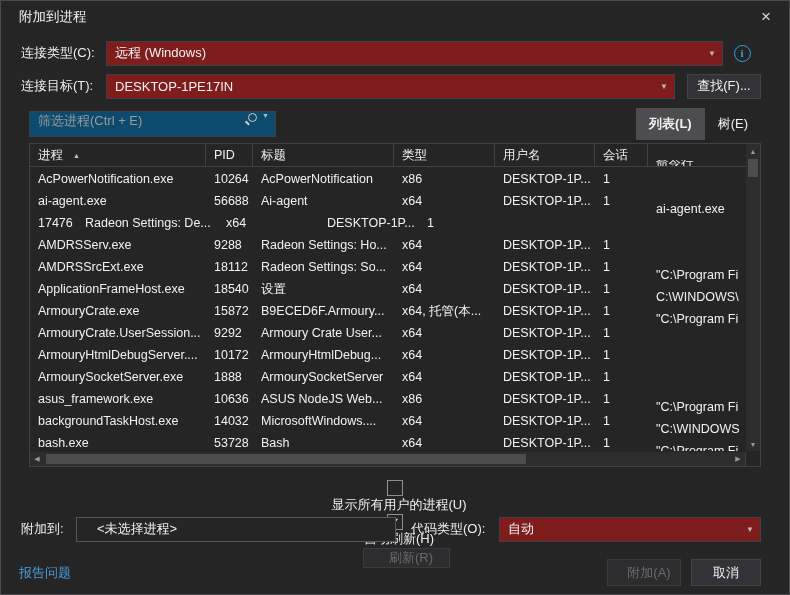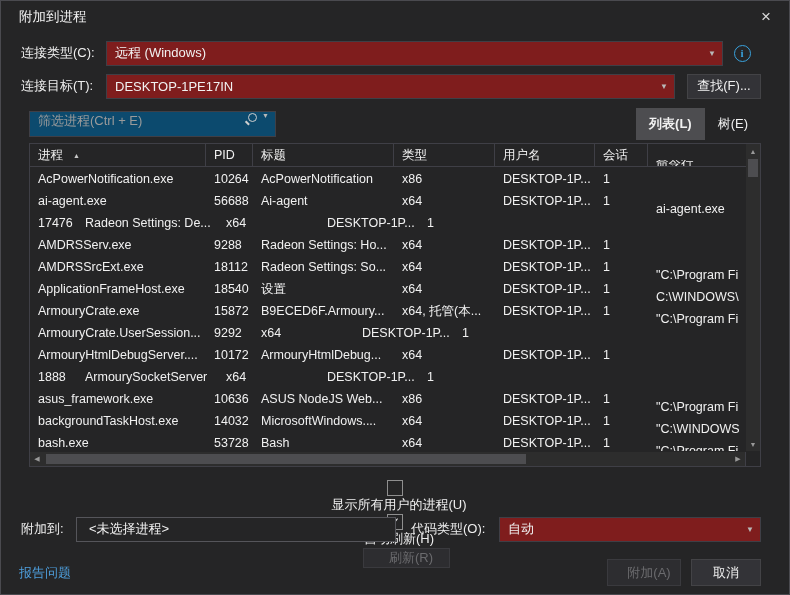--- a/index.html
+++ b/index.html
@@ -71,21 +71,21 @@
   
   .check-row { margin:13px 28px 0 36px; height:26px;flex-direction:column; }
   .checkbox { width:16px; height:16px; border:1px solid #8f8f8f; background:#252526; margin-right:8px; display:flex; align-items:center; justify-content:center; color:#f1f1f1; font-size:12px; flex:0 0 auto; }
   .checkbox .mark { display:none; }
   .checkbox.checked .mark { display:block; }
   .check-spacer { flex:1; }
   .refresh-btn { width:87px; margin-left:14px; }
 
   .attach-row { margin:10px 28px 0 20px; height:26px; }
   .attach-row .attach-lbl { width:55px; flex:0 0 auto; }
-  .attach-box { width:320px; height:25px; background:#252526; border:1px solid #55555a; display:flex; align-items:center; padding:0 12px; flex:0 0 auto; }
+  .attach-box { width:320px; height:25px; background:#252526; border:1px solid #55555a; display:flex; align-items:center; padding:0 20px; flex:0 0 auto; }
   .codetype-lbl { margin-left:15px; width:88px; flex:0 0 auto; }
   .code-combo { flex:1; }
 
   .bottom-row { margin:17px 28px 0 18px; height:27px; }
   .link { color:#4e9fdd; cursor:pointer; }
   .bottom-spacer { flex:1; }
   .attach-btn { width:74px; height:27px; }
   .cancel-btn { width:70px; height:27px; margin-left:10px; }
 </style>
 </head>
@@ -202,35 +202,37 @@
           <div class="cell col-pid">15872</div>
           <div class="cell col-title">B9ECED6F.Armoury...</div>
           <div class="cell col-type">x64, 托管(本...</div>
           <div class="cell col-user">DESKTOP-1P...</div>
           <div class="cell col-session">1</div>
           <div class="cell col-cmd">"C:\Program Fi</div>
         </div>
         <div class="trow">
           <div class="cell col-process">ArmouryCrate.UserSession...</div>
           <div class="cell col-pid">9292</div>
+          <div class="cell col-title">Armoury Crate User...</div>
           <div class="cell col-type">x64</div>
           <div class="cell col-user">DESKTOP-1P...</div>
           <div class="cell col-session">1</div>
           <div class="cell col-cmd"></div>
         </div>
         <div class="trow">
           <div class="cell col-process">ArmouryHtmlDebugServer....</div>
           <div class="cell col-pid">10172</div>
           <div class="cell col-title">ArmouryHtmlDebug...</div>
           <div class="cell col-type">x64</div>
           <div class="cell col-user">DESKTOP-1P...</div>
           <div class="cell col-session">1</div>
           <div class="cell col-cmd"></div>
         </div>
         <div class="trow">
+          <div class="cell col-process">ArmourySocketServer.exe</div>
           <div class="cell col-pid">1888</div>
           <div class="cell col-title">ArmourySocketServer</div>
           <div class="cell col-type">x64</div>
           <div class="cell col-user">DESKTOP-1P...</div>
           <div class="cell col-session">1</div>
           <div class="cell col-cmd"></div>
         </div>
         <div class="trow">
           <div class="cell col-process">asus_framework.exe</div>
           <div class="cell col-pid">10636</div>

